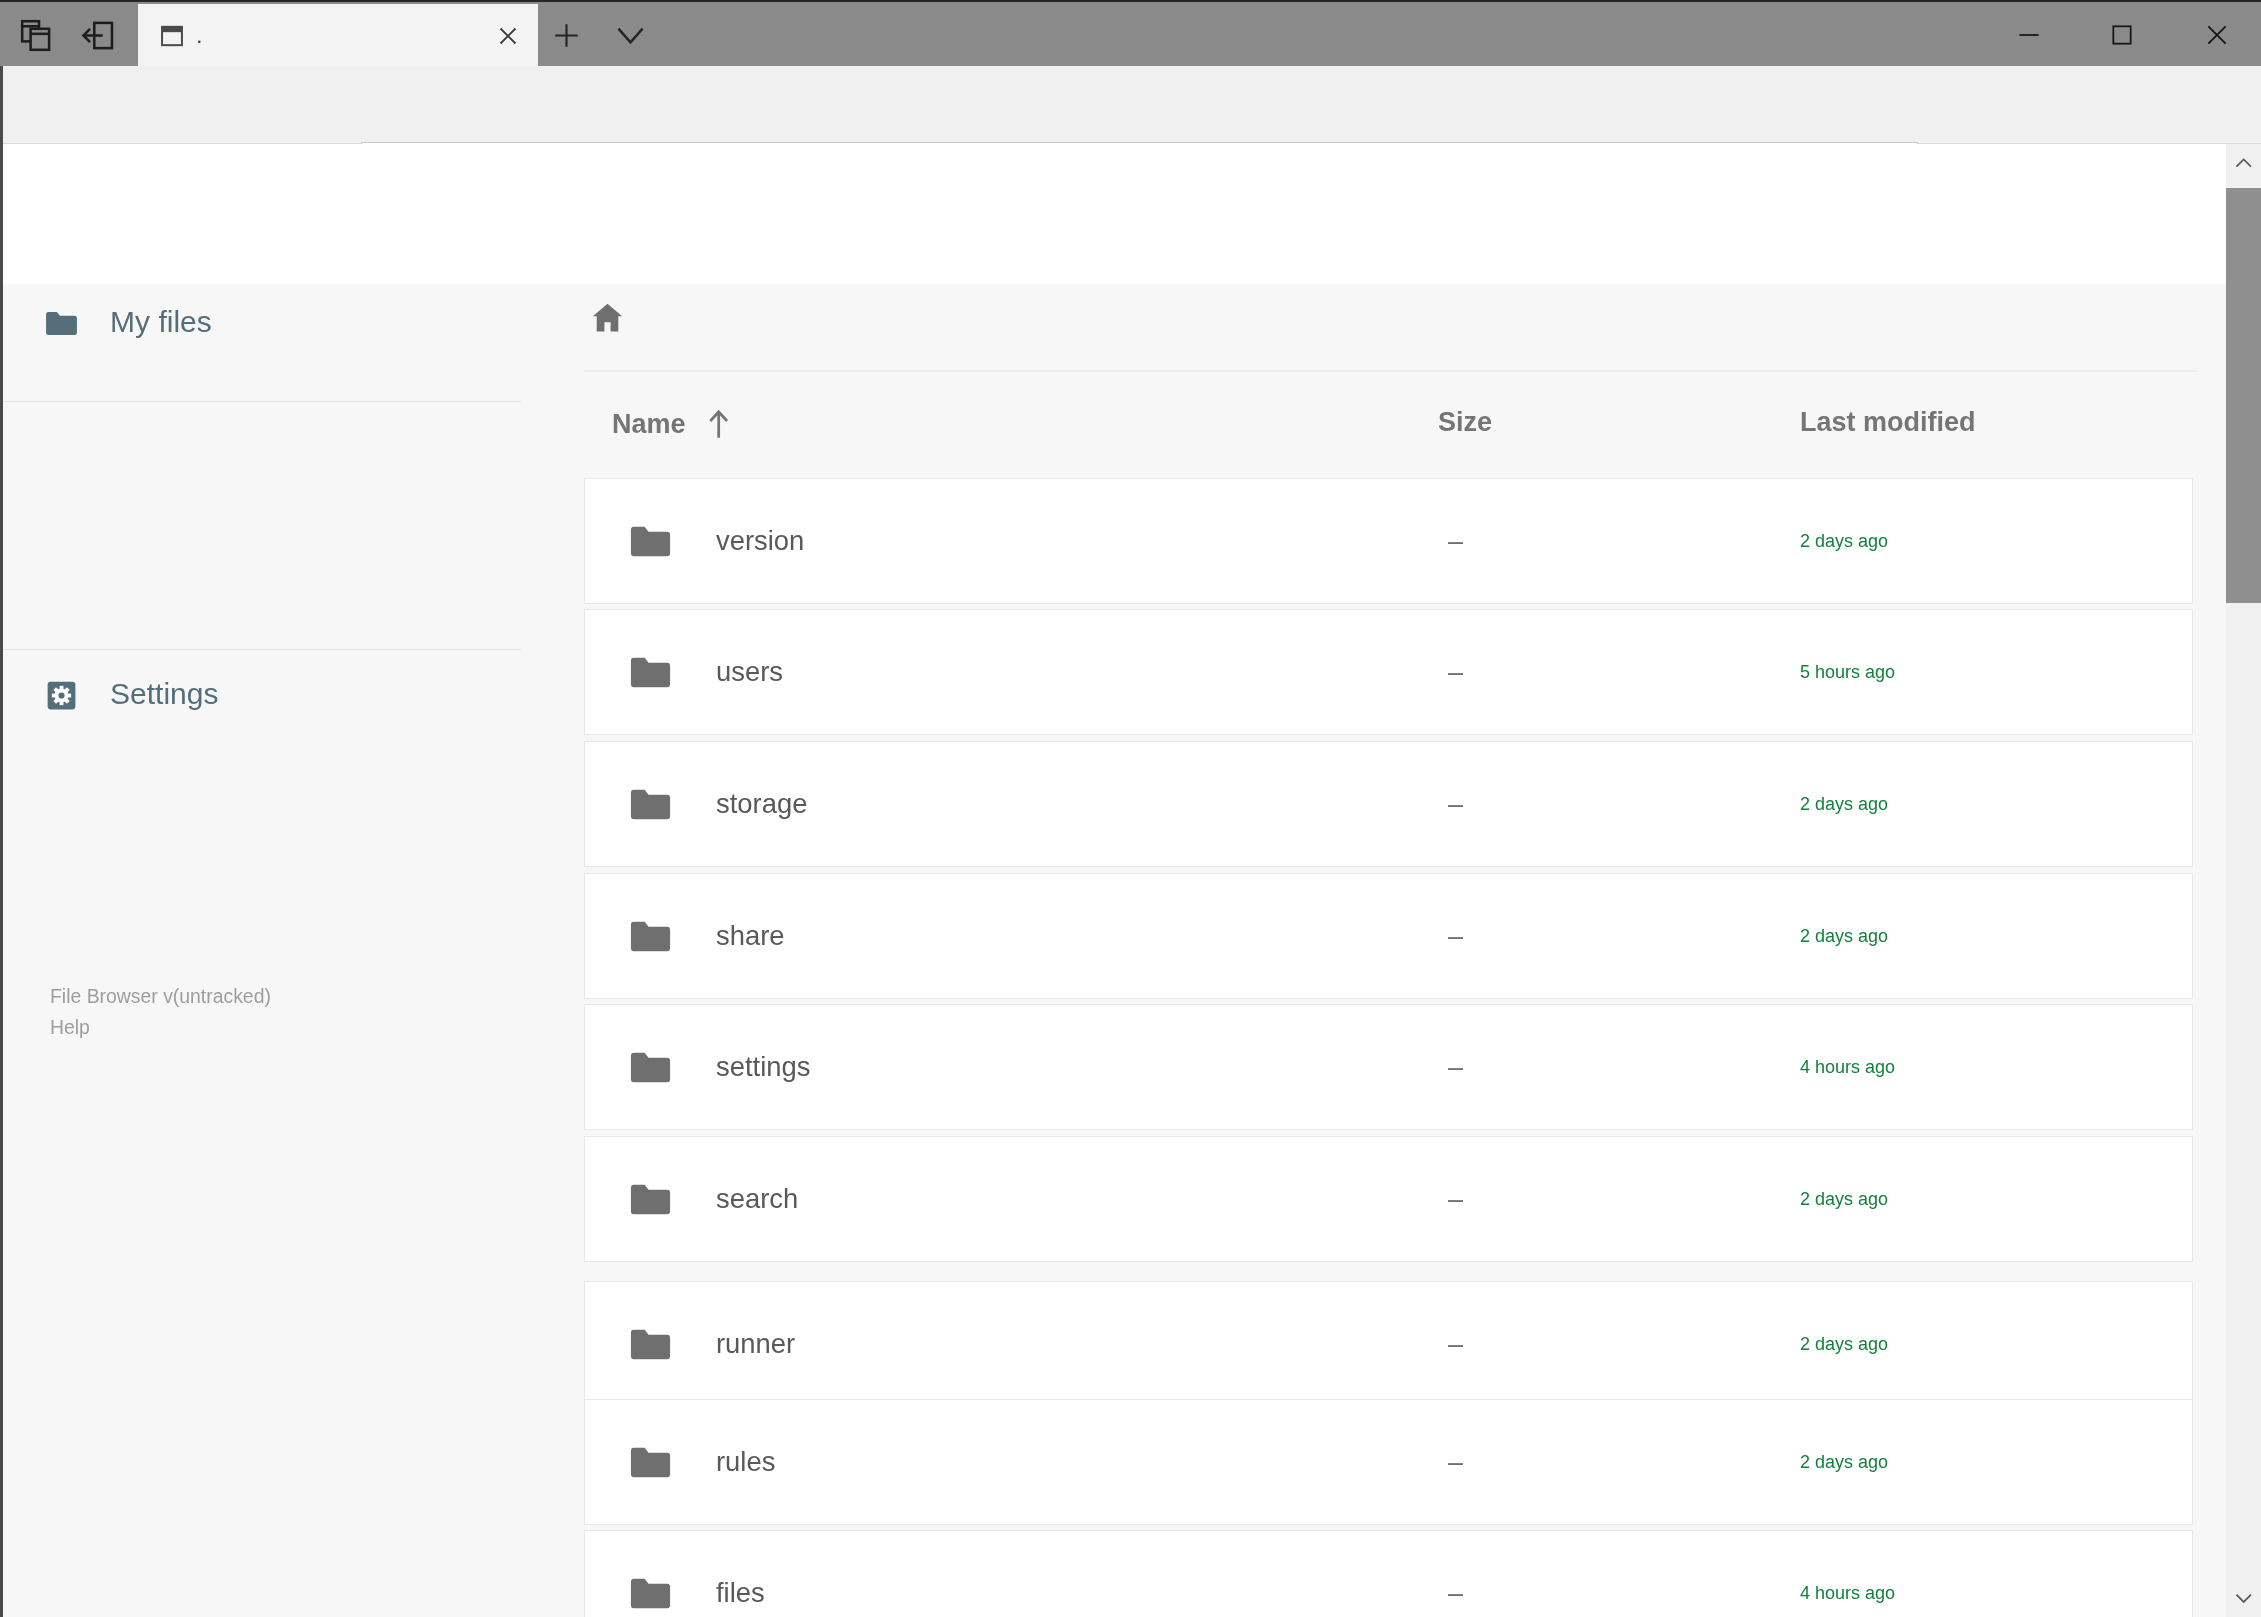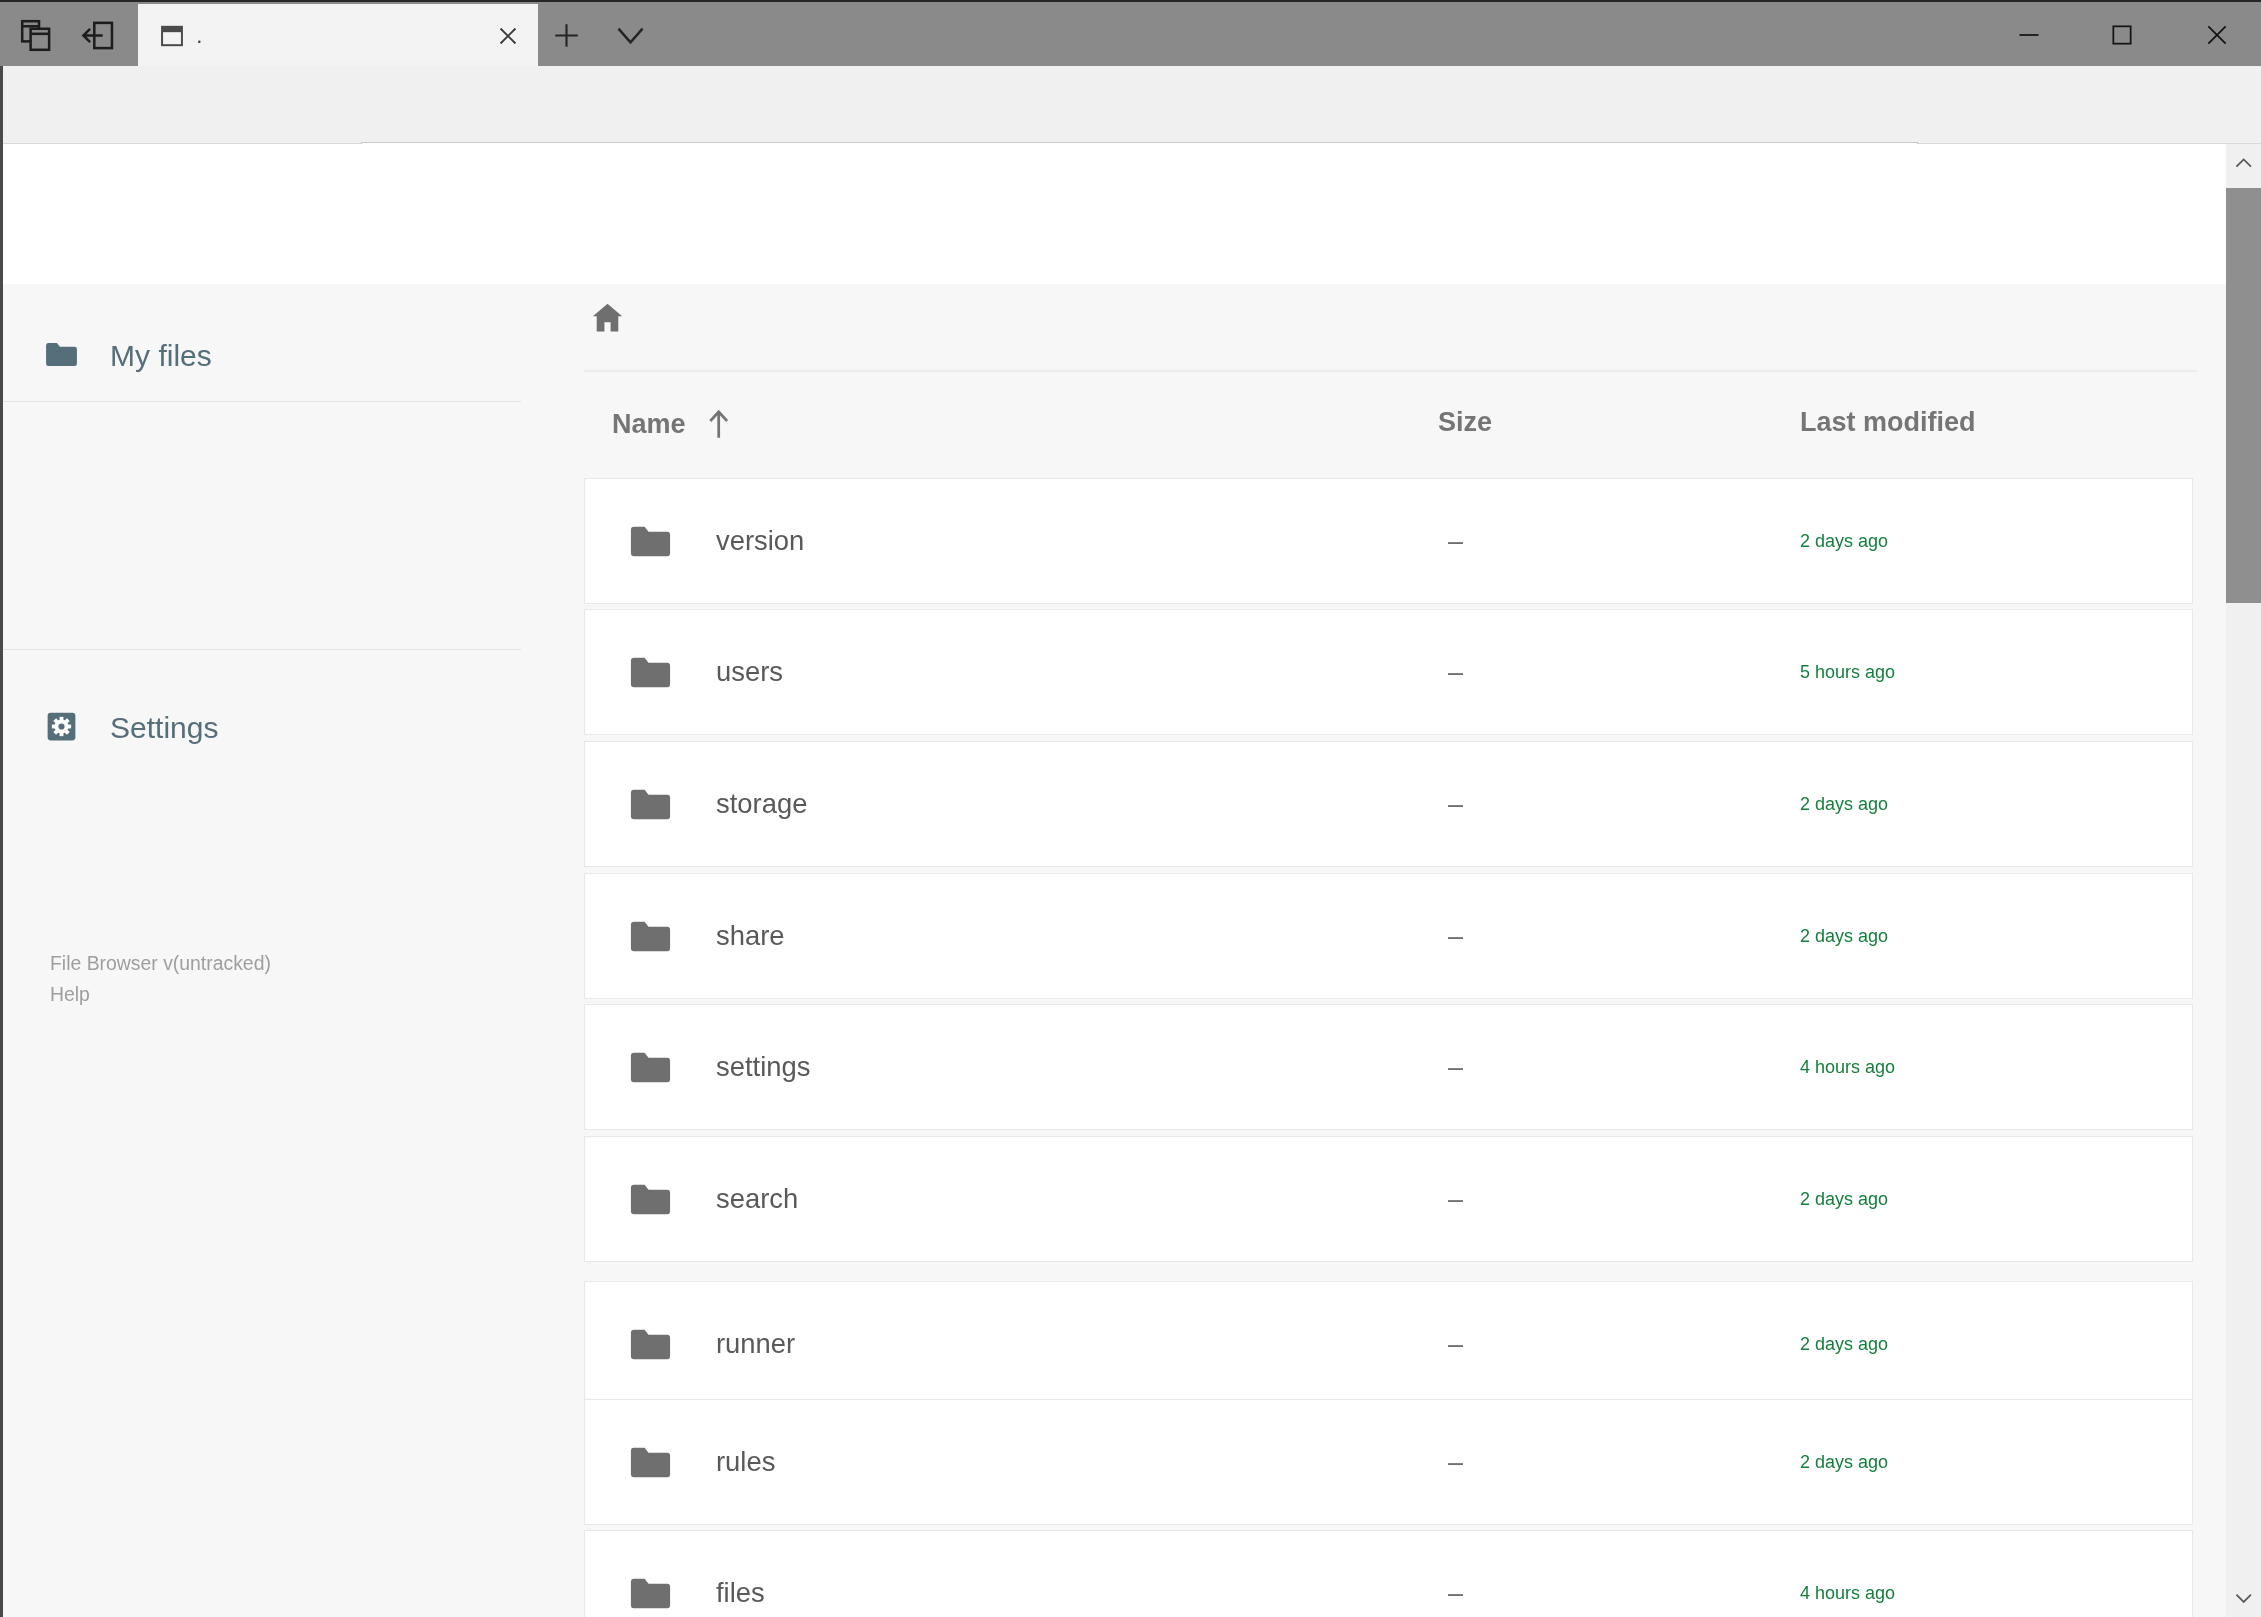--- a/index.html
+++ b/index.html
@@ -42,25 +42,25 @@
   .searchbar .mag { margin-left:34px; }
   .search-input { flex:1; margin-left:27.4px; border:none; outline:none; background:transparent;
                   font-family:"Liberation Sans", sans-serif; font-size:30px; color:#444; }
   .search-input::placeholder { color:#9b9b9b; opacity:1; }
   .hdr-ic { position:absolute; top:192px; width:40px; height:40px; color:#546e7a; }
 
   
   .app-body { position:absolute; left:0; top:284px; width:2261px; height:1333px; background:#f7f7f7; }
 
   .side-item { position:absolute; left:36px; width:452px; height:68px;
-               display:flex; align-items:flex-end; cursor:pointer; }
+               display:flex; align-items:flex-start; cursor:pointer; }
   .side-item .sic { width:45px; display:flex; justify-content:flex-start; margin-left:6.5px; }
   .side-item .slabel { margin-left:22.6px; font-size:30px; color:#546e7a; }
   .side-div { position:absolute; left:0; width:521px; height:0.8px; background:#e4e4e4; }
-  .side-foot { position:absolute; left:50px; font-size:19.4px; color:#9e9e9e; }
+  .side-foot { position:absolute; left:50px; font-size:19.4px; color:#9e9e9e;margin-top:33px; }
 
   .crumb-home { position:absolute; left:589px; top:16px; width:37px; height:37px; }
   .content-div { position:absolute; left:584px; top:86px; width:1613px; height:1.6px; background:#ececec; }
 
   .col-head { position:absolute; top:123px; font-size:27px; font-weight:bold; color:#757575;
               display:flex; align-items:center; }
   .sort-arrow { margin-left:19.4px; }
 
   .file-row { position:absolute; left:584px; width:1609px; height:126px;
               background:#ffffff; border:0.8px solid #e8e8e8;

